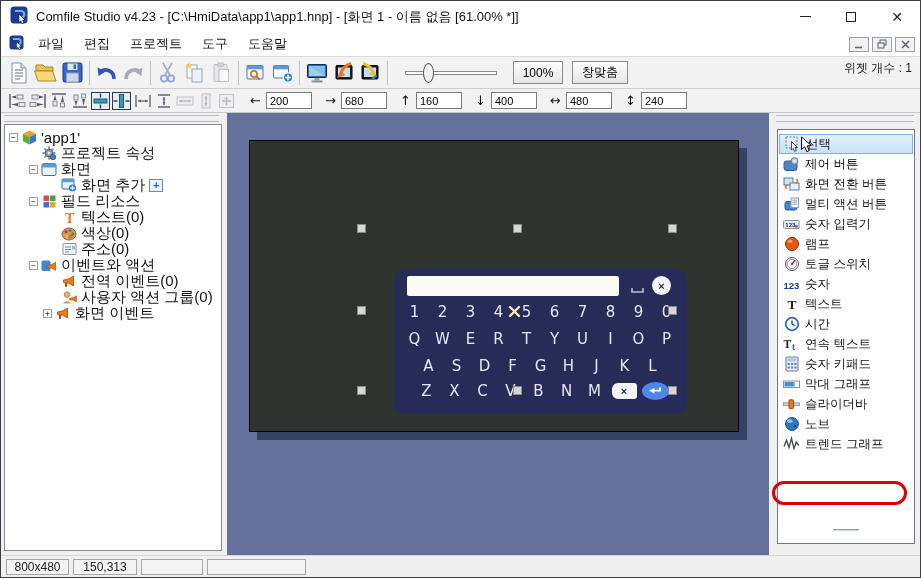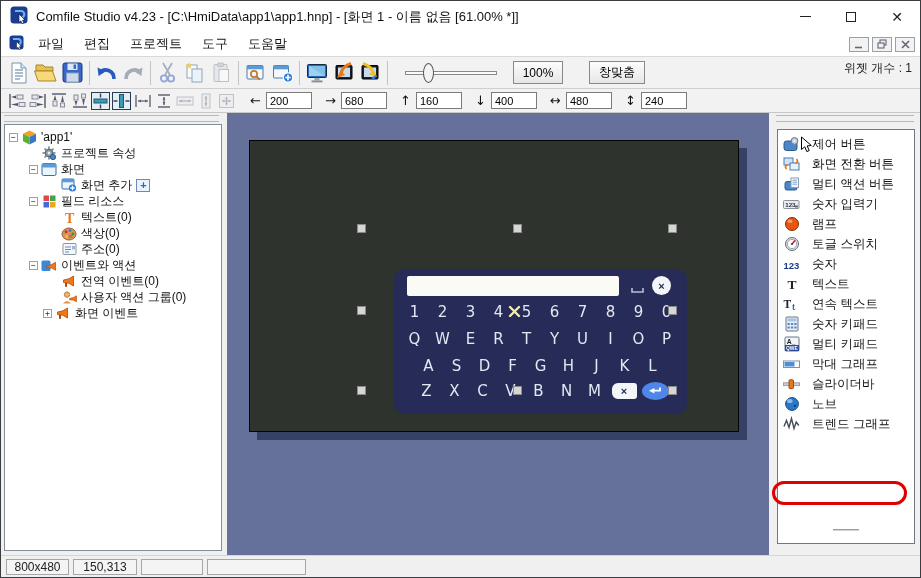--- a/index.html
+++ b/index.html
@@ -22,21 +22,21 @@
   .mdibtns { margin-left:auto; display:flex; gap:3px; padding-right:5px; }
   .mdibtn { width:20px; height:15px; border:1px solid #9aa0a8; background:#f2f2f2; display:flex; align-items:center; justify-content:center; }
 
   
   .toolbar1 { height:33px; background:#f2f2f2; border-top:1px solid #d9d9d9; border-bottom:1px solid #cfcfcf; display:flex; align-items:center; padding-left:4px; position:relative; flex:0 0 auto; }
   .tbtn { width:27px; height:27px; display:flex; align-items:center; justify-content:center; }
   .sep { width:1px; height:24px; background:#c4c4c4; margin:0 3px; display:inline-block; }
   .slider { margin-left:14px; position:relative; width:92px; height:22px; }
   .slider .track { position:absolute; top:9px; left:0; right:0; height:4px; background:#fafafa; border:1px solid #8a8a8a; }
   .slider .thumb { position:absolute; top:1px; left:18px; width:11px; height:20px; background:#f4f4f4; border:1px solid #555; border-radius:50%; }
-  .pushbtn { height:23px; border:1px solid #8a8a8a; background:linear-gradient(#fdfdfd,#e6e6e6); font-size:12px; padding:0 9px; margin-left:26px; display:flex; align-items:center; font-family:inherit; }
+  .pushbtn { height:23px; border:1px solid #8a8a8a; background:linear-gradient(#fdfdfd,#e6e6e6); font-size:12px; padding:0 9px; margin-left:9px; display:flex; align-items:center; font-family:inherit; }
   .wcount { position:absolute; right:8px; top:3px; font-size:12px; color:#222; }
 
   
   .toolbar2 { height:24px; background:#f2f2f2; border-bottom:1px solid #c8c8c8; display:flex; align-items:center; padding-left:5px; flex:0 0 auto; }
   .abtn { width:21px; height:19px; display:flex; align-items:center; justify-content:center; }
   .abtn.dis { opacity:.45; }
   .coordpair { display:flex; align-items:center; margin-left:11px; }
   .coordpair .arr { font-size:13px; width:15px; text-align:center; font-family:"DejaVu Sans",sans-serif; }
   .coord { width:46px; height:17px; border:1px solid #7b7b7b; font-size:11px; padding:0 3px; margin-left:3px; font-family:inherit; background:#fff; }
 
@@ -44,21 +44,21 @@
   .main { position:relative; flex:1 1 auto; background:#f0f0f0; }
 
   .left-panel { position:absolute; left:0; top:0; width:226px; bottom:0; background:#f0f0f0; }
   .grip { position:absolute; top:2px; height:7px; border-top:1.5px solid #b4bac2; border-bottom:1.5px solid #b4bac2; }
   .left-panel .grip { left:3px; right:8px; }
   .treebox { position:absolute; left:3px; right:5px; top:11px; bottom:4px; background:#fff; border:1px solid #828c9a; overflow:hidden; padding:4px 0 0 2px; }
   .trow { height:16px; display:flex; align-items:center; white-space:nowrap; }
   .exp { width:9px; height:9px; border:1px solid #9aa0a8; background:#fff; font-size:8px; line-height:7px; text-align:center; color:#333; margin-right:3px; flex:0 0 auto; font-family:"DejaVu Sans Mono",monospace; }
   .expspace { width:12px; flex:0 0 auto; }
   .ticon { width:16px; height:16px; margin-right:4px; flex:0 0 auto; display:flex; align-items:center; justify-content:center; }
-  .tlabel { font-size:12px; }
+  .tlabel { font-size:15px; }
   .tlabel.hl { background:#dbe7f3; padding:0 2px; }
   .ddbtn { width:14px; height:13px; border:1px solid #7a8aa0; background:linear-gradient(#fdfdfd,#dfe4ea); margin-left:3px; font-size:7px; display:flex; align-items:center; justify-content:center; color:#334; }
   .plusbtn { width:14px; height:13px; border:1px solid #6a8ab8; background:#eaf2fc; margin-left:4px; color:#1a6ae0; font-weight:bold; font-size:11px; line-height:11px; display:flex; align-items:center; justify-content:center; }
   .tcount { margin-left:2px; }
 
   .canvas { position:absolute; left:226px; right:151px; top:0; bottom:0; background:#65719a; overflow:hidden; }
   .screen { position:absolute; left:22px; top:27px; width:490px; height:292px; background:#2e332e; border:1px solid #060606; box-shadow:8px 8px 0 rgba(18,24,58,.55); }
 
   .keypad { position:absolute; left:144px; top:128px; width:293px; height:145px; background:#262b58; border-radius:10px; }
   .kp-input { position:absolute; left:13px; top:7px; width:212px; height:20px; background:#fbfbf5; border:none; border-radius:2px; }
@@ -72,21 +72,21 @@
 
   .handles { position:absolute; left:134px; top:115px; width:312px; height:163px; pointer-events:none; }
   .hd { position:absolute; width:9px; height:9px; background:#d6d6d6; border:1px solid #8a8a8a; }
   .crosshair { position:absolute; left:281px; top:192px; }
 
   .right-panel { position:absolute; right:0; top:0; width:151px; bottom:0; background:#f0f0f0; }
   .right-panel .grip { left:7px; right:6px; }
   .palettebox { position:absolute; left:8px; right:5px; top:16px; height:415px; background:#fff; border:1px solid #6f7685; padding-top:4px; overflow:hidden; }
   .prow { height:20px; display:flex; align-items:center; padding-left:4px; margin:0 1px; white-space:nowrap; }
   .prow.sel { background:linear-gradient(#e4f1fd,#c7e2fa); border:1px solid #7db2e4; height:20px; }
-  .picon { width:17px; height:16px; margin-right:12px; flex:0 0 auto; display:flex; align-items:center; justify-content:center; }
+  .picon { width:17px; height:16px; margin-right:5px; flex:0 0 auto; display:flex; align-items:center; justify-content:center; }
   .plabel { font-size:12.5px; }
   .pgrip { position:absolute; left:50%; transform:translateX(-50%); bottom:12px; width:26px; border-top:1.5px solid #9aa0a8; border-bottom:1.5px solid #cfd4da; }
   .cursor-arrow { position:absolute; left:31px; top:23px; z-index:30; }
 
   .annotation { position:absolute; left:772px; top:481px; width:135px; height:24px; border:3px solid #e00000; border-radius:13px; z-index:40; pointer-events:none; }
 
   
   .statusbar { height:22px; background:#f0f0f0; border-top:1px solid #d4d4d4; position:relative; flex:0 0 auto; }
   .sbox { position:absolute; top:3px; height:16px; border:1px solid #a6a6a6; background:#f4f4f4; font-size:12px; text-align:center; line-height:14px; color:#222; }
 </style>
@@ -620,20 +620,29 @@
       </div>
       <span class="crosshair"><svg width="13" height="13">
             <path d="M2 2 L11 11 M11 2 L2 11" stroke="#f0ecb4" stroke-width="2.4" stroke-linecap="round"></path>
           </svg></span>
     </div>
 
     <div class="right-panel">
       <div class="grip"></div>
       <div class="palettebox">
 
+        <div class="prow sel">
+            <span class="picon">
+              <svg width="16" height="16">
+                <rect x="1" y="1" width="11" height="11" fill="none" stroke="#5a7ca8" stroke-dasharray="2 1.5"></rect>
+                <path d="M6.5 5.5 L12.5 11.5 L10 11.7 L11.3 14.6 L9.5 15.3 L8.3 12.4 L6.5 13.9 Z" fill="#fff" stroke="#222" stroke-width="0.8"></path>
+              </svg>
+            </span>
+            <span class="plabel">선택</span>
+          </div>
           <div class="prow">
             <span class="picon">
               <svg width="17" height="16">
                 <rect x="1" y="5" rx="2.5" width="13" height="9.5" fill="#4a86c8" stroke="#2a5a92"></rect>
                 <circle cx="11.5" cy="5" r="3.4" fill="#c2ccd6" stroke="#6a7a88"></circle>
                 <circle cx="11.5" cy="5" r="1.2" fill="#eef4fa"></circle>
               </svg>
             </span>
             <span class="plabel">제어 버튼</span>
           </div>
@@ -696,20 +705,29 @@
             </span>
             <span class="plabel">숫자</span>
           </div>
           <div class="prow">
             <span class="picon">
               <svg width="16" height="16">
                 <text x="3.5" y="13" font-size="13.5" font-weight="bold" fill="#222" font-family="Liberation Serif,serif">T</text>
               </svg>
             </span>
             <span class="plabel">텍스트</span>
+          </div>
+          <div class="prow">
+            <span class="picon">
+              <svg width="16" height="16">
+                <circle cx="8" cy="8" r="6.3" fill="#eef6ff" stroke="#2a6ac0" stroke-width="1.7"></circle>
+                <path d="M8 4.5 V8 l2.6 1.6" stroke="#234" stroke-width="1.2" fill="none"></path>
+              </svg>
+            </span>
+            <span class="plabel">시간</span>
           </div>
           <div class="prow">
             <span class="picon">
               <svg width="17" height="16">
                 <text x="0.5" y="12" font-size="11.5" font-weight="bold" fill="#223" font-family="Liberation Serif,serif">T</text>
                 <text x="9" y="14" font-size="9.5" font-weight="bold" fill="#2a6ac0" font-family="Liberation Serif,serif">t</text>
               </svg>
             </span>
             <span class="plabel">연속 텍스트</span>
           </div>
@@ -725,31 +743,20 @@
                   <rect x="3.5" y="10.5" width="2.3" height="2"></rect>
                   <rect x="6.9" y="10.5" width="2.3" height="2"></rect>
                   <rect x="10.3" y="10.5" width="2.3" height="2"></rect>
                 </g>
               </svg>
             </span>
             <span class="plabel">숫자 키패드</span>
           </div>
           <div class="prow">
             <span class="picon">
-              <svg width="16" height="16">
-                <rect x="1" y="1" width="14" height="14" rx="1" fill="#f2f5f8" stroke="#66788c"></rect>
-                <text x="2.8" y="8" font-size="6.8" font-weight="bold" fill="#223">A_</text>
-                <rect x="1" y="9" width="14" height="6" fill="#2a4a9c"></rect>
-                <text x="2" y="14" font-size="4.9" font-weight="bold" fill="#fff">QWE</text>
-              </svg>
-            </span>
-            <span class="plabel">멀티 키패드</span>
-          </div>
-          <div class="prow">
-            <span class="picon">
               <svg width="17" height="16">
                 <rect x="0.5" y="5" width="16" height="6.5" fill="#fdfdfd" stroke="#88909c"></rect>
                 <rect x="1.5" y="6" width="10" height="4.5" fill="#4a90d8"></rect>
               </svg>
             </span>
             <span class="plabel">막대 그래프</span>
           </div>
           <div class="prow">
             <span class="picon">
               <svg width="17" height="16">

